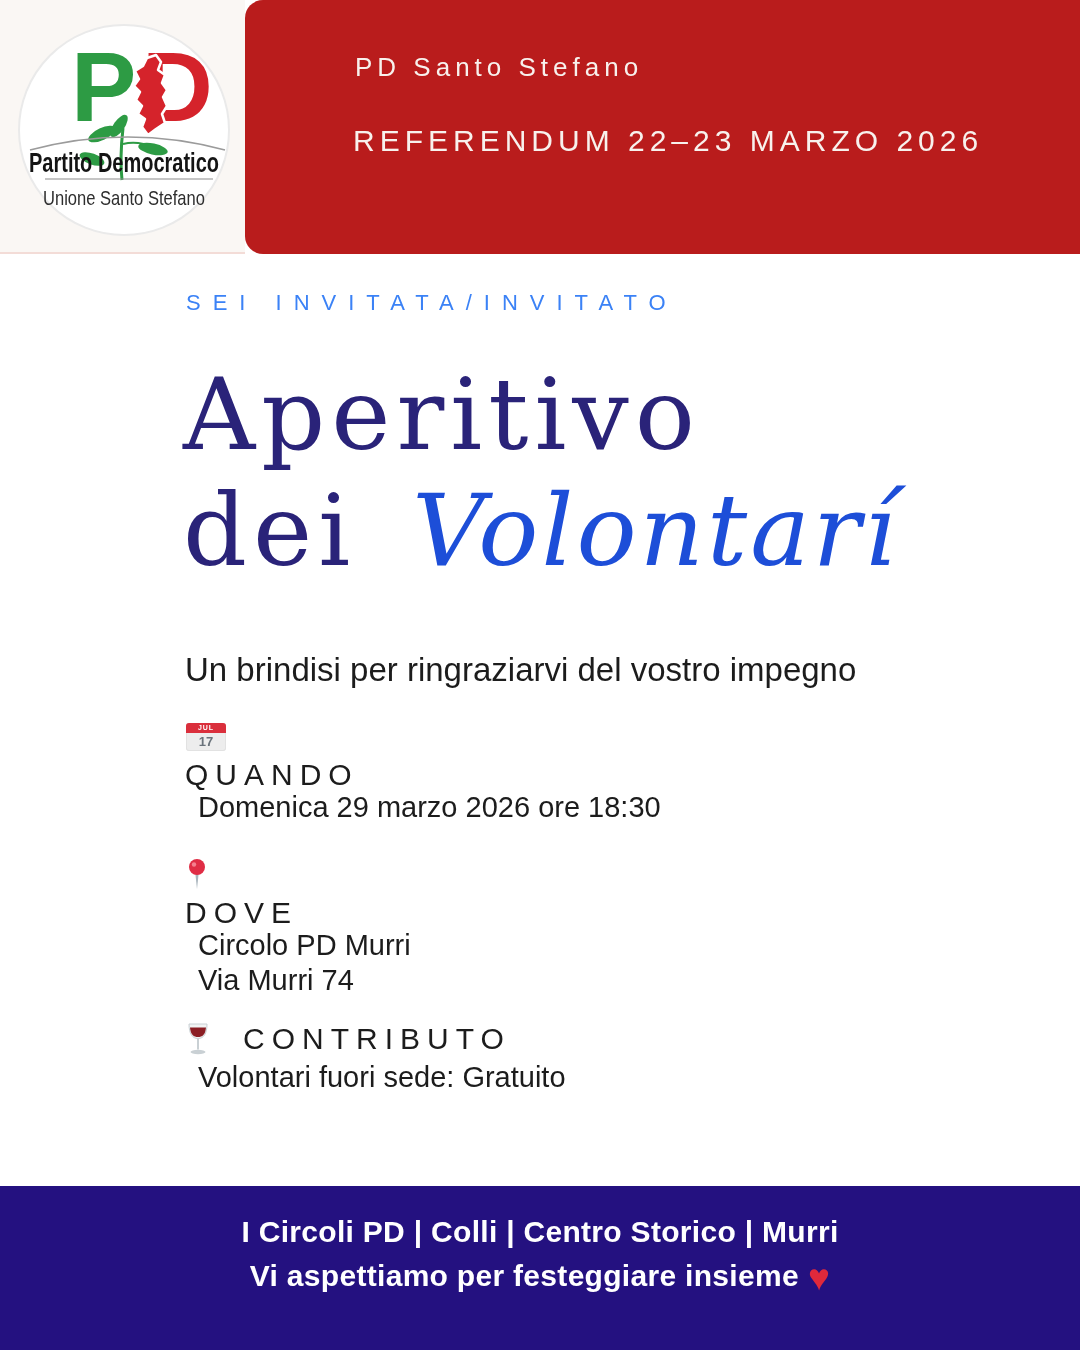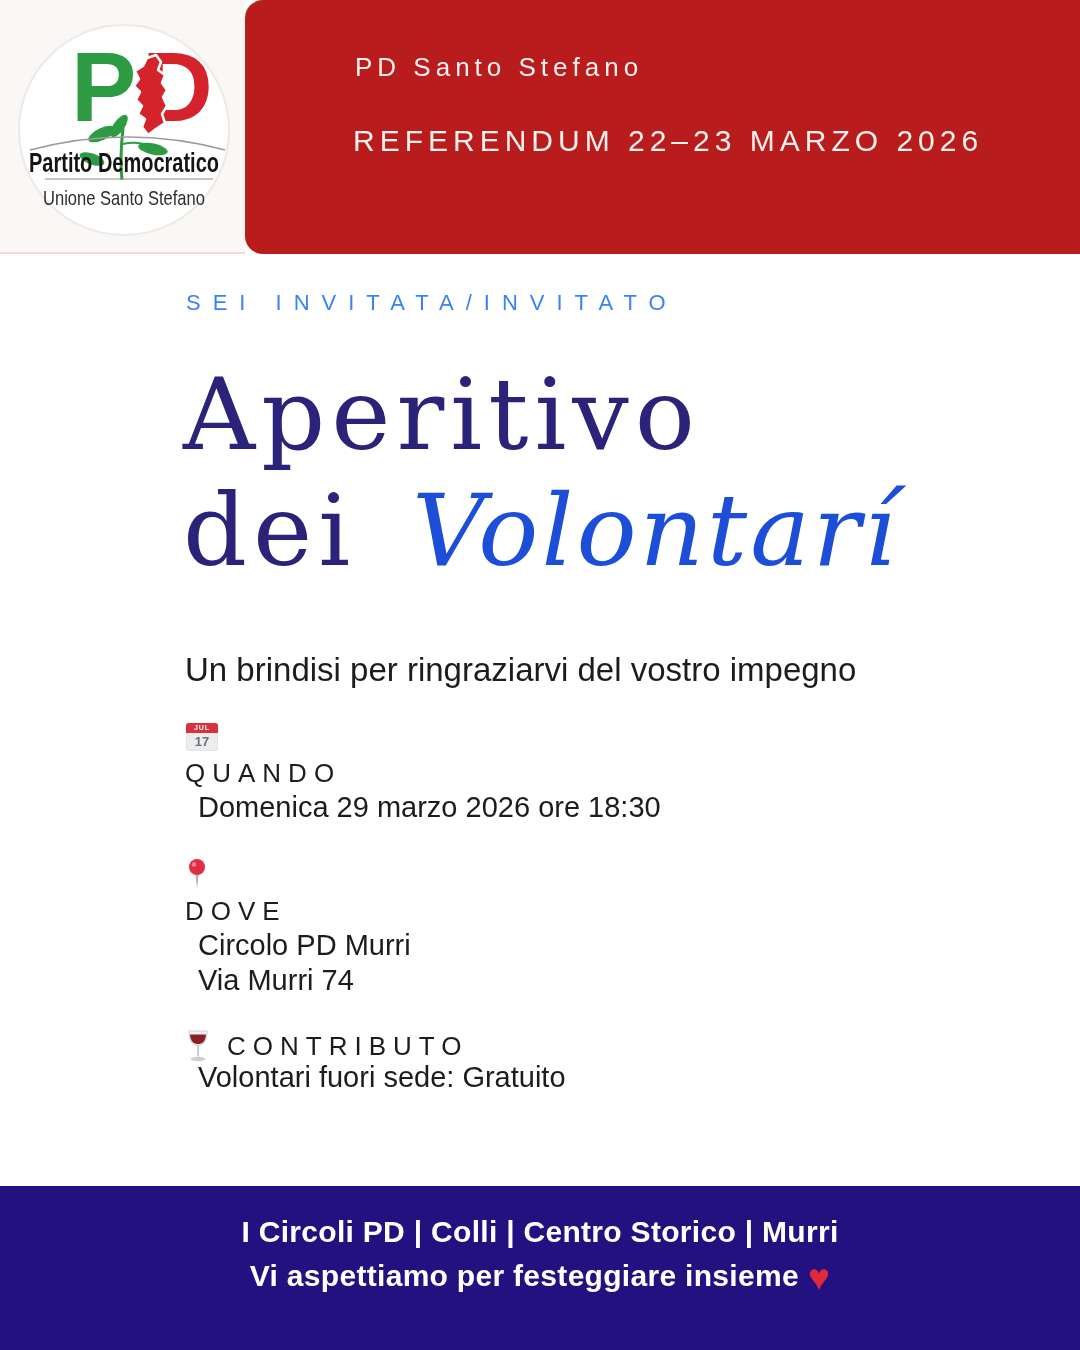--- a/index.html
+++ b/index.html
@@ -24,32 +24,32 @@
     position:absolute;left:183px;font-family:"DejaVu Serif","Liberation Serif",serif;
     font-size:100px;line-height:1;letter-spacing:6px;color:#2A2379;white-space:nowrap;}
   .title-l1{top:365px;}
   .title-l2{top:481px;}
   .title-accent{font-style:italic;color:#1d4ed8;letter-spacing:3px;margin-left:56px;}
 
   
   .subtitle{position:absolute;left:185px;top:651px;font-size:33px;}
 
   
-  .sec-label{position:absolute;left:185px;font-size:26px;letter-spacing:7px;color:#1c1c1c;}
+  .sec-label{position:absolute;left:185px;font-size:30px;letter-spacing:7px;color:#1c1c1c;}
   .sec-text{position:absolute;left:185px;font-size:29px;line-height:35px;color:#1c1c1c;margin-left:13px;}
 
-  .cal{position:absolute;left:186px;top:723px;width:32px;height:28px;border-radius:3px;
+  .cal{position:absolute;left:186px;top:723px;width:40px;height:28px;border-radius:3px;
     overflow:hidden;background:#EDEDED;box-shadow:0 0 0 1px #e2e2e2 inset;}
   .cal-top{height:10px;background:#DA2F3C;color:#fff;font-size:7px;font-weight:bold;
     line-height:10px;text-align:center;letter-spacing:1px;}
   .cal-day{font-size:13px;font-weight:bold;color:#6A737B;line-height:18px;text-align:center;}
 
   .pin-svg{position:absolute;left:186px;top:858px;}
 
-  .contrib-row{position:absolute;left:185px;top:1022px;display:flex;align-items:center;gap:16px;margin-top:8px;}
+  .contrib-row{position:absolute;left:185px;top:1022px;display:flex;align-items:center;gap:32px;}
   .contrib-row .sec-label{position:static;}
 
   
   .footer{position:absolute;left:0;top:1186px;width:1080px;height:164px;
     background:#241180;color:#ffffff;text-align:center;}
   .f1{margin:0;padding-top:29px;font-size:30px;font-weight:bold;letter-spacing:0.3px;}
   .f2{margin:0;padding-top:10px;font-size:30px;font-weight:bold;letter-spacing:0.3px;}
   .heart{color:#E0293B;font-size:37px;vertical-align:-4px;margin-left:9px;line-height:0;}
 </style>
 </head>

